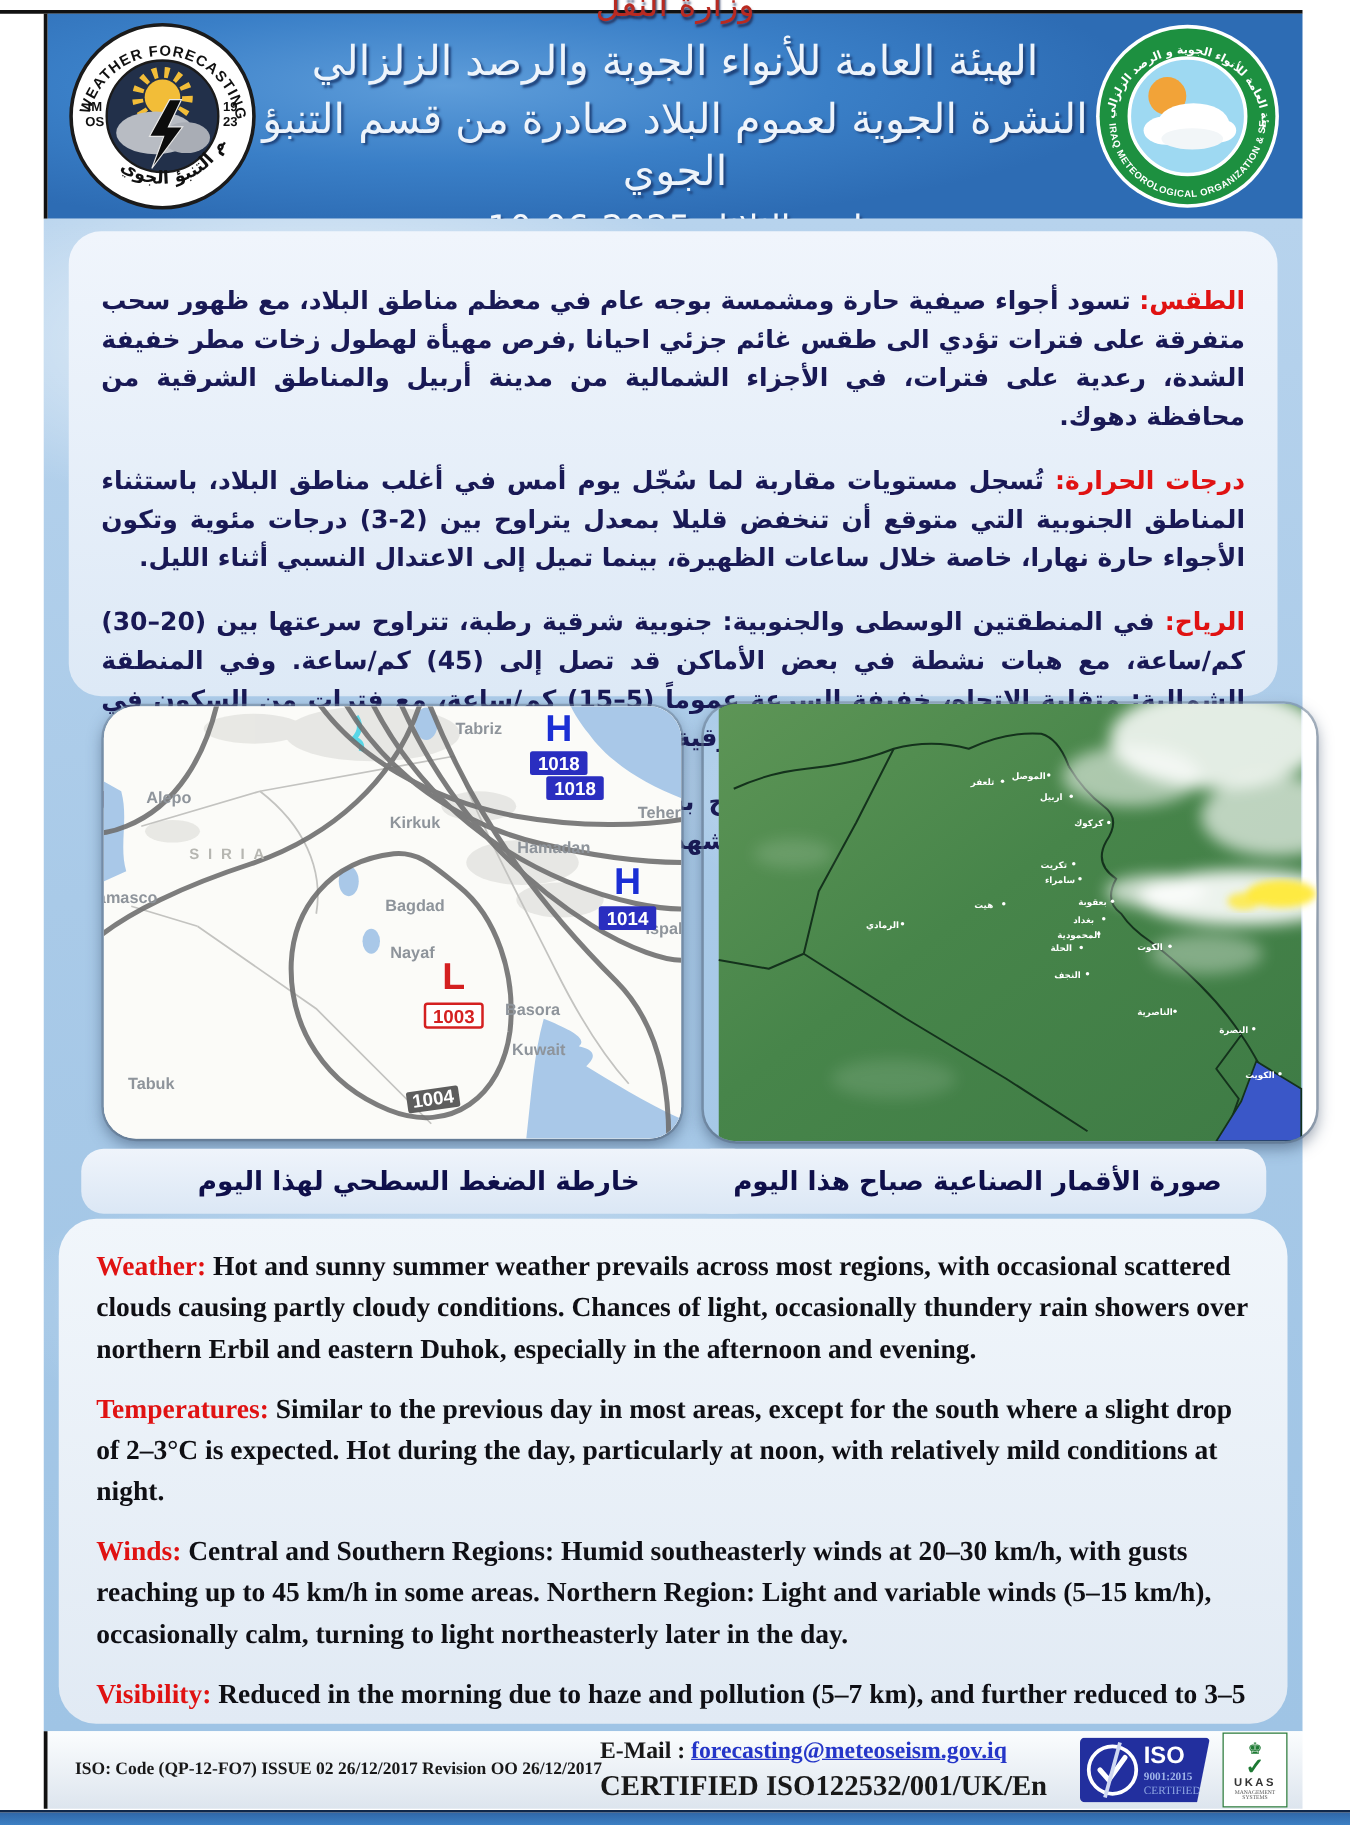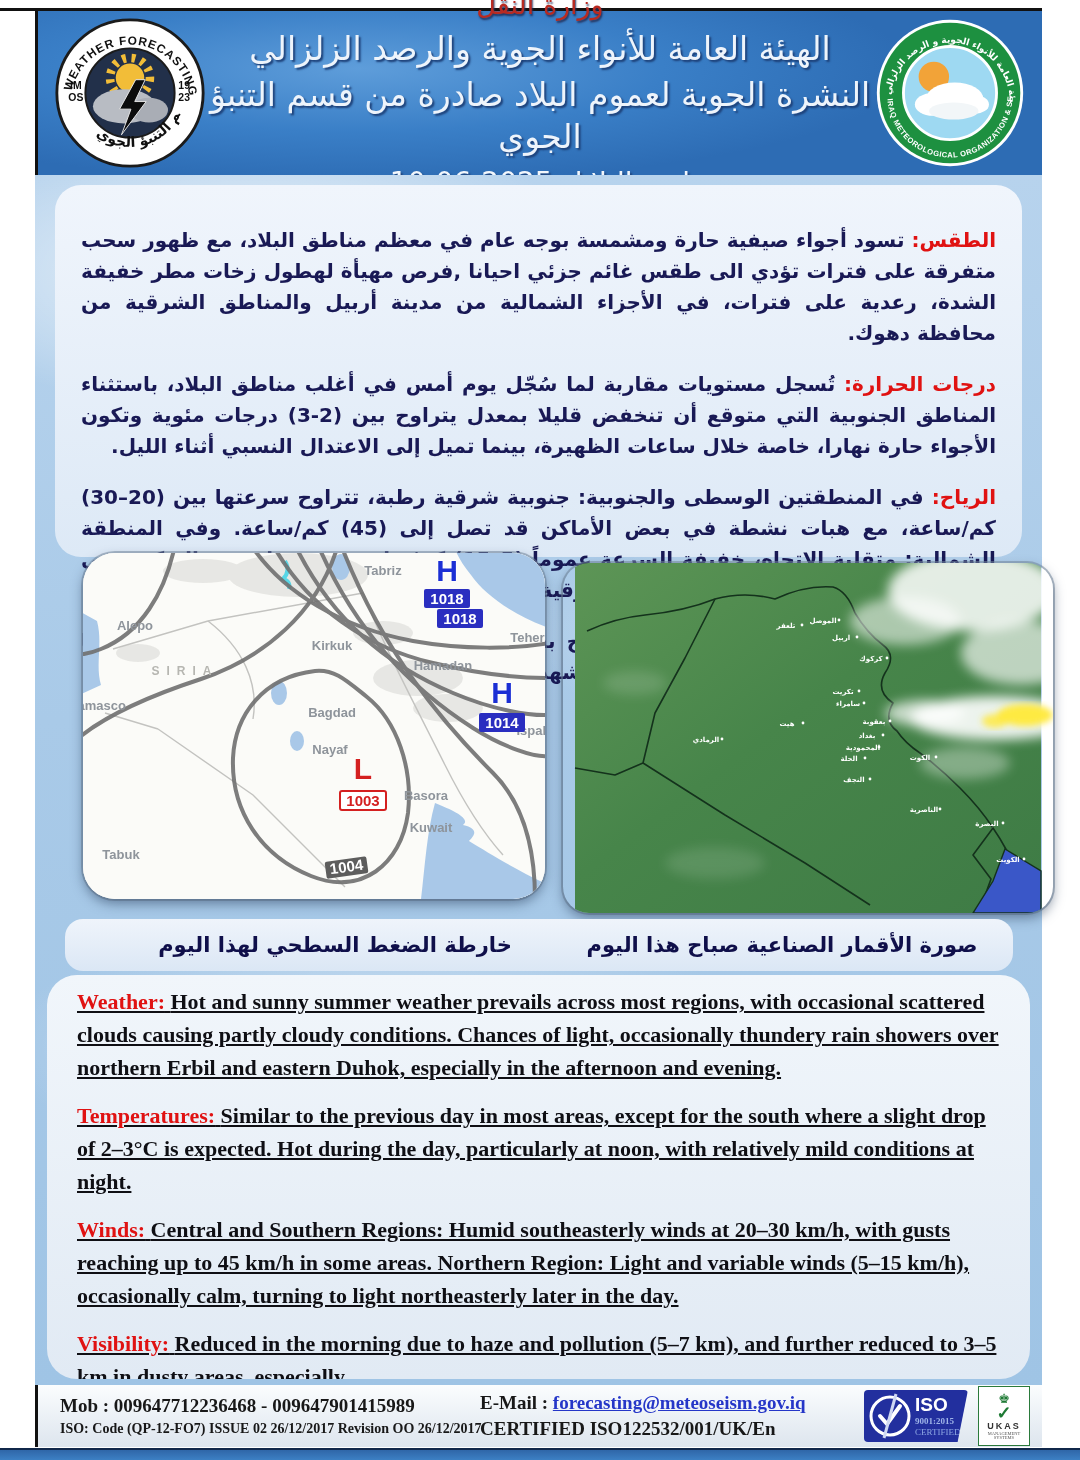--- a/index.html
+++ b/index.html
@@ -29,46 +29,46 @@
   .arabic-panel{position:absolute;left:20px;top:10px;width:967px;height:372px;box-sizing:border-box;
     background:linear-gradient(180deg,#f0f5fc 0%,#dde9f6 100%);border-radius:26px;
     padding:32px 26px;direction:rtl;text-align:justify;
     font-size:20px;font-weight:bold;color:#191955;line-height:1.55;}
   .ar-sec{margin:8px 0 20px;}
   .ar-label{color:#e01212;}
 
   .map-card{position:absolute;border-radius:26px;overflow:hidden;
     box-shadow:0 5px 12px rgba(35,55,85,.5), 0 0 0 2px rgba(120,140,160,.55);}
   .map-card svg{display:block;width:100%;height:100%;}
-  #pressure-card{left:48px;top:378px;width:462px;height:346px;background:#fafaf7;border-radius:32px;}
+  #pressure-card{left:48px;top:390px;width:462px;height:346px;background:#fafaf7;}
   #satellite-card{left:528px;top:388px;width:490px;height:350px;}
 
   .caption-chip{position:absolute;top:744px;height:52px;border-radius:18px;
     background:linear-gradient(180deg,#eff4fb,#dbe7f5);display:flex;align-items:center;justify-content:center;
     font-weight:bold;font-size:21px;color:#0f0f4a;direction:rtl;}
   #cap-pressure{left:30px;width:540px;}
   #cap-satellite{left:516px;width:462px;}
 
   .english-panel{position:absolute;left:12px;top:800px;width:983px;height:404px;box-sizing:border-box;
     background:linear-gradient(180deg,#f1f6fb 0%,#e1eaf4 100%);border-radius:30px;
     padding:10px 30px 0;overflow:hidden;
     font-family:"Liberation Serif",serif;font-weight:bold;font-size:22px;color:#0f0f14;line-height:1.5;}
-  .en-sec{margin:0 0 15px;text-decoration:underline;}
+  .en-sec{margin:11px 0 15px;}
   .en-label{color:#e01212;}
 
   
   .footer{position:absolute;left:35px;top:1385px;width:1007px;height:62px;box-sizing:border-box;
     background:linear-gradient(180deg,#fbfdfe 0%,#dde5ee 100%);border-left:3px solid #111;
     display:flex;align-items:center;padding:0 8px 0 22px;
     font-family:"Liberation Serif",serif;color:#181818;}
   .f-col1{width:420px;}
   .f-col2{flex:1;}
   .f-row1{font-size:19px;font-weight:bold;margin-bottom:4px;white-space:nowrap;}
   .f-row2{font-size:14px;font-weight:bold;white-space:nowrap;}
-  .f-col2 .f-row2{font-size:19px;}
+  .f-col2 .f-row2{font-size:23px;}
   .email-link{color:#2536c8;text-decoration:underline;}
   .badges{display:flex;align-items:center;gap:10px;margin-right:4px;}
   .iso-badge{position:relative;width:104px;height:52px;background:#222f9e;border-radius:4px;
     clip-path:polygon(0 0,100% 0,90% 100%,0 100%);display:flex;align-items:center;}
   .iso-badge svg{width:48px;height:48px;margin-left:2px;flex:none;}
   .iso-texts{color:#fff;line-height:1;margin-left:1px;}
   .iso-t1{font-family:"Liberation Sans",sans-serif;font-weight:bold;font-size:19px;}
   .iso-t2{font-size:9px;color:#9fb4e8;font-weight:bold;margin-top:3px;}
   .iso-t3{font-size:9px;color:#8ea6e2;margin-top:2px;}
   .ukas{width:52px;height:60px;background:#fff;border:1px solid #2a7a3b;box-sizing:border-box;
@@ -323,21 +323,20 @@
     <section class="english-panel">
       <p class="en-sec"><span class="en-label">Weather:</span> <span>Hot and sunny summer weather prevails across most regions, with occasional scattered clouds causing partly cloudy conditions. Chances of light, occasionally thundery rain showers over northern Erbil and eastern Duhok, especially in the afternoon and evening.</span></p>
       <p class="en-sec"><span class="en-label">Temperatures:</span> <span>Similar to the previous day in most areas, except for the south where a slight drop of 2–3°C is expected. Hot during the day, particularly at noon, with relatively mild conditions at night.</span></p>
       <p class="en-sec"><span class="en-label">Winds:</span> <span>Central and Southern Regions: Humid southeasterly winds at 20–30 km/h, with gusts reaching up to 45 km/h in some areas. Northern Region: Light and variable winds (5–15 km/h), occasionally calm, turning to light northeasterly later in the day.</span></p>
       <p class="en-sec"><span class="en-label">Visibility:</span> <span>Reduced in the morning due to haze and pollution (5–7 km), and further reduced to 3–5 km in dusty areas, especially</span></p>
     </section>
   </main>
 
   <footer class="footer">
     <div class="f-col1">
-      <div class="f-row1">Mob : 009647712236468 - 009647901415989</div>
       <div class="f-row2">ISO: Code (QP-12-FO7)  ISSUE 02  26/12/2017 Revision  OO  26/12/2017</div>
     </div>
     <div class="f-col2">
       <div class="f-row1"><span>E-Mail : </span><a href="#" class="email-link">forecasting@meteoseism.gov.iq</a></div>
       <div class="f-row2">CERTIFIED ISO122532/001/UK/En</div>
     </div>
     <div class="badges">
       <div class="iso-badge">
         <svg viewBox="0 0 48 48">
           <circle cx="24" cy="24" r="19" fill="none" stroke="#ffffff" stroke-width="3"></circle>

